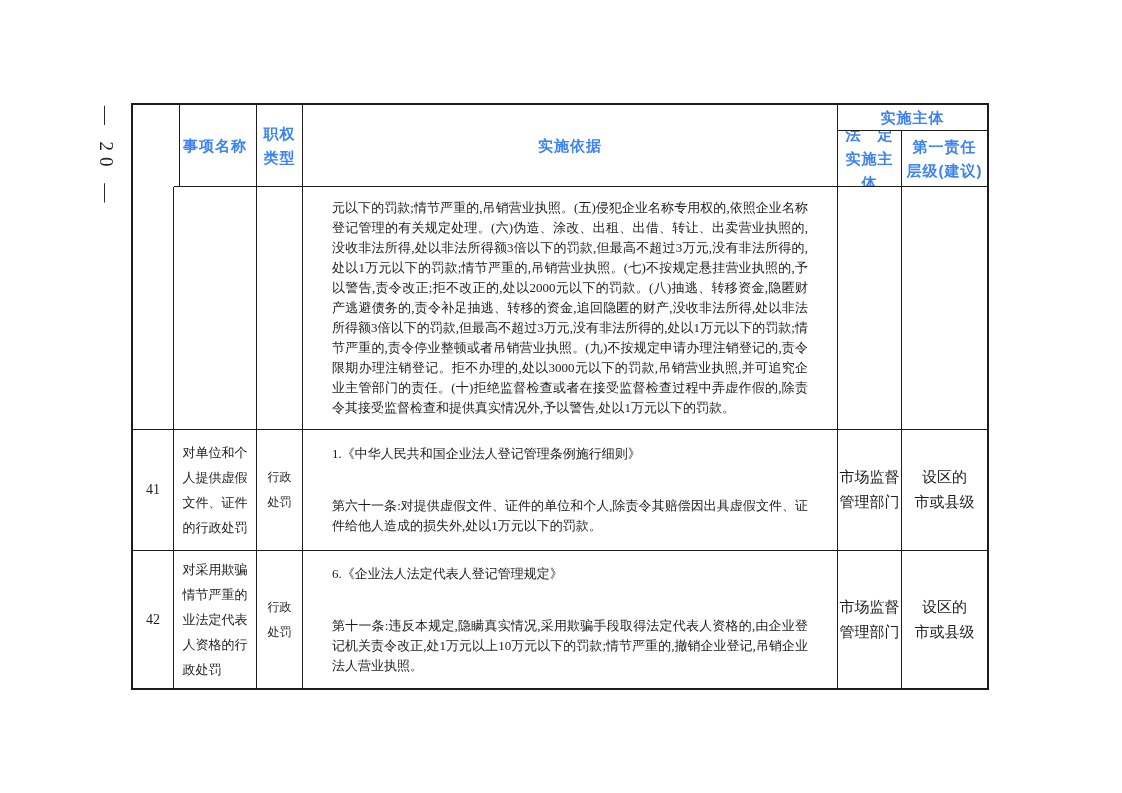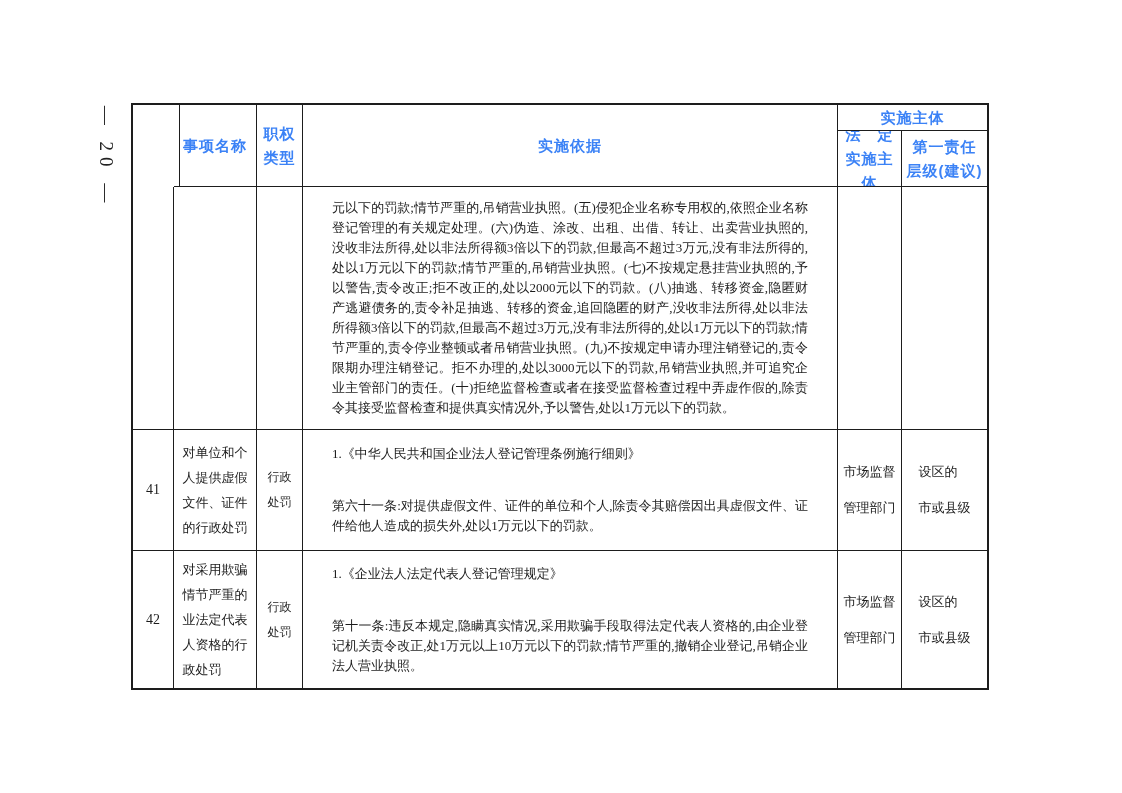--- a/index.html
+++ b/index.html
@@ -43,21 +43,21 @@
 
   
   .seq  { font-size:14px; }
   .name { font-size:13px; line-height:25px; white-space:pre-line;
           text-align:left; padding:0 6px; }
   .type { font-size:12px; line-height:25px; white-space:pre-line; text-align:center; }
   .basis { flex-direction:column; align-items:stretch; justify-content:center;
            padding:6px 13px; font-size:13px; line-height:20px;
            text-align:justify; text-justify:inter-ideograph; }
   .basis p { margin:16px; }
-  .subj, .level { font-size:13px; line-height:36px; white-space:pre-line; text-align:left; }
+  .subj, .level { font-size:15px; line-height:25px; white-space:pre-line; text-align:center; }
 </style>
 </head>
 <body>
 
 <div class="page-num">— 20 —</div>
 
 <div class="doc-table">
 
   <div class="c h hdr-seq">序号</div>
   <div class="c h hdr-name">事项名称</div>
@@ -97,21 +97,21 @@
 
   <div class="c seq no-b">42</div>
   <div class="c name no-b">对采用欺骗
 情节严重的
 业法定代表
 人资格的行
 政处罚</div>
   <div class="c type no-b">行政
 处罚</div>
   <div class="c basis no-b">
-    <p>1.《企业法人法定代表人登记管理规定》</p>
+    <p>6.《企业法人法定代表人登记管理规定》</p>
     <p>第十一条:违反本规定,隐瞒真实情况,采用欺骗手段取得法定代表人资格的,由企业登记机关责令改正,处1万元以上10万元以下的罚款;情节严重的,撤销企业登记,吊销企业法人营业执照。</p>
   </div>
   <div class="c subj no-b">市场监督
 管理部门</div>
   <div class="c level no-r no-b">设区的
 市或县级</div>
 
 </div>
 
 </body></html>

